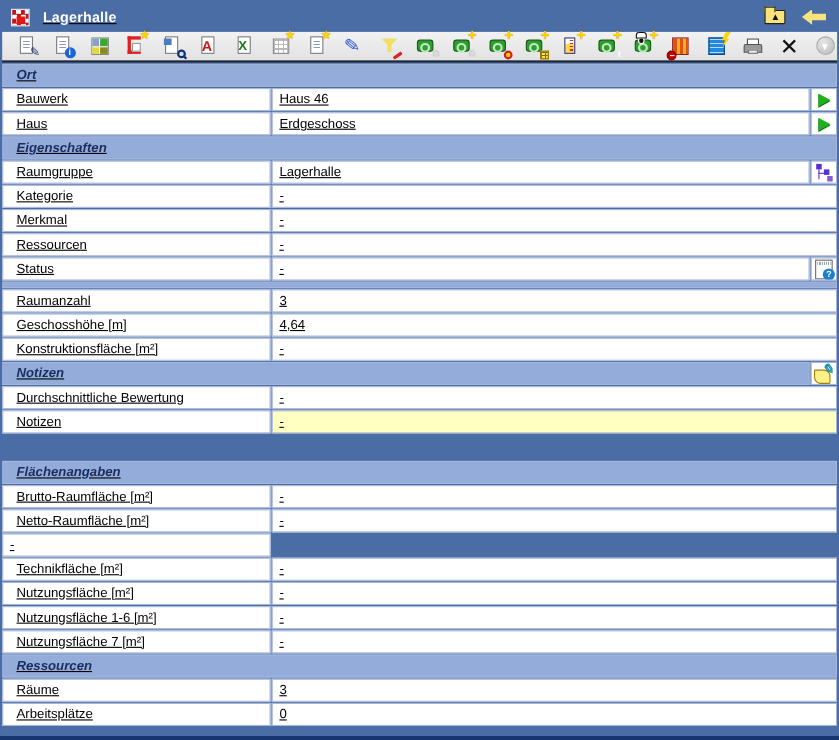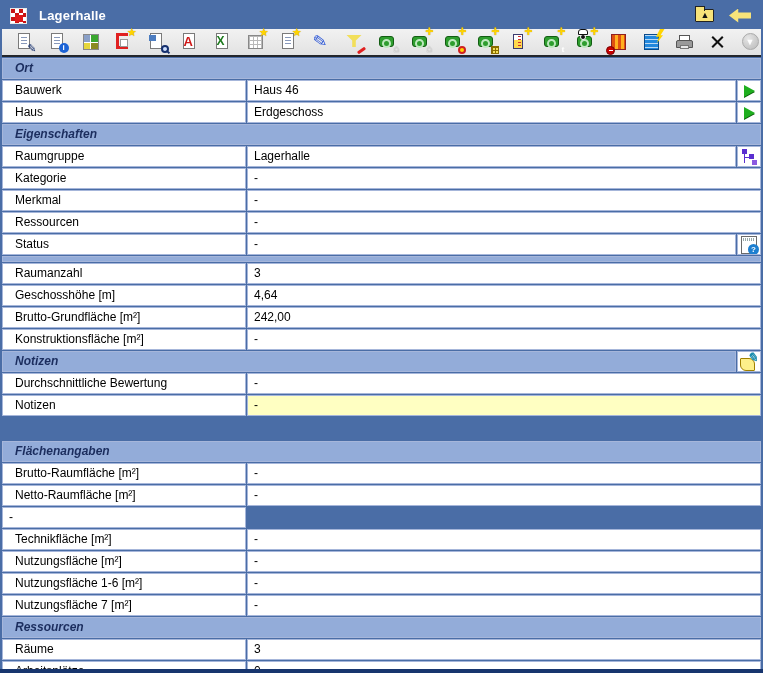--- a/index.html
+++ b/index.html
@@ -3,21 +3,21 @@
 <meta charset="utf-8">
 <style>
   * { margin:0; padding:0; box-sizing:border-box; }
   html,body { background:#b8c4d8; }
   body { font-family:"Liberation Sans", sans-serif; }
   .window {
     width:763px; height:673px; margin:0 auto;
     background:#4a6da6;
     padding:2px 2px 0 2px;
     border-bottom:4px solid #17356e;
-    display:flex; flex-direction:column;
+    display:flex; flex-direction:column;text-decoration:underline;
   }
   
   .titlebar {
     height:27px; background:#4a6da6; display:flex; align-items:center;
     padding:0 8px 0 8px; flex:0 0 auto;
   }
   .appicon {
     width:17px; height:16px; margin-right:12px; position:relative;
     background:conic-gradient(#fff 25%, #c81414 0 50%, #fff 0 75%, #c81414 0);
     background-size:8px 8px; border:1px solid #e8e8e8;
@@ -364,24 +364,20 @@
 
     <div class="frow">
       <div class="cell label">Raumanzahl</div>
       <div class="cell value">3</div>
     </div>
     <div class="frow">
       <div class="cell label">Geschosshöhe [m]</div>
       <div class="cell value">4,64</div>
     </div>
     <div class="frow">
-      <div class="cell label">Brutto-Grundfläche [m²]</div>
-      <div class="cell value">242,00</div>
-    </div>
-    <div class="frow">
       <div class="cell label">Konstruktionsfläche [m²]</div>
       <div class="cell value">-</div>
     </div>
 
     <div class="frow header withicon">
       <div class="cell" style="grid-column:1 / 3;">Notizen</div>
       <div class="cell iconcell">
           <span class="notepen">
             <span class="pen">✎</span>
           </span>

